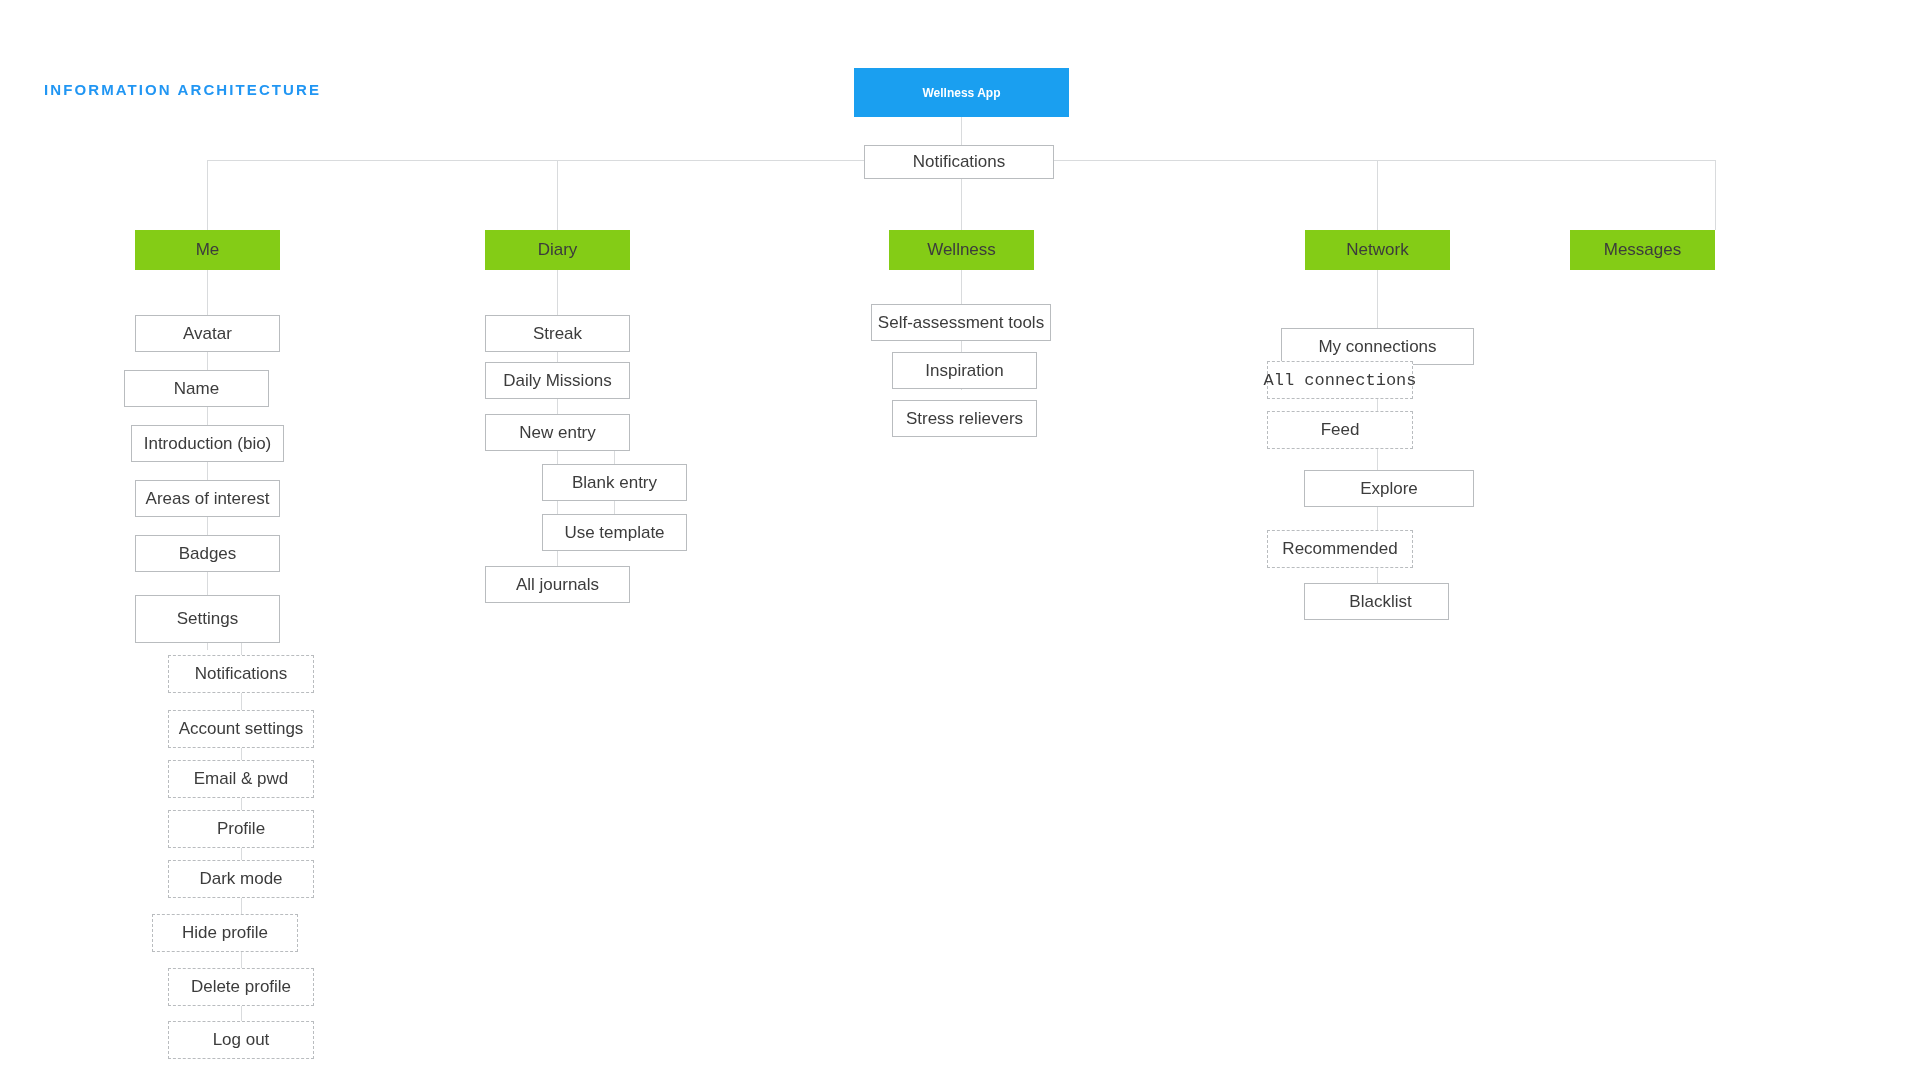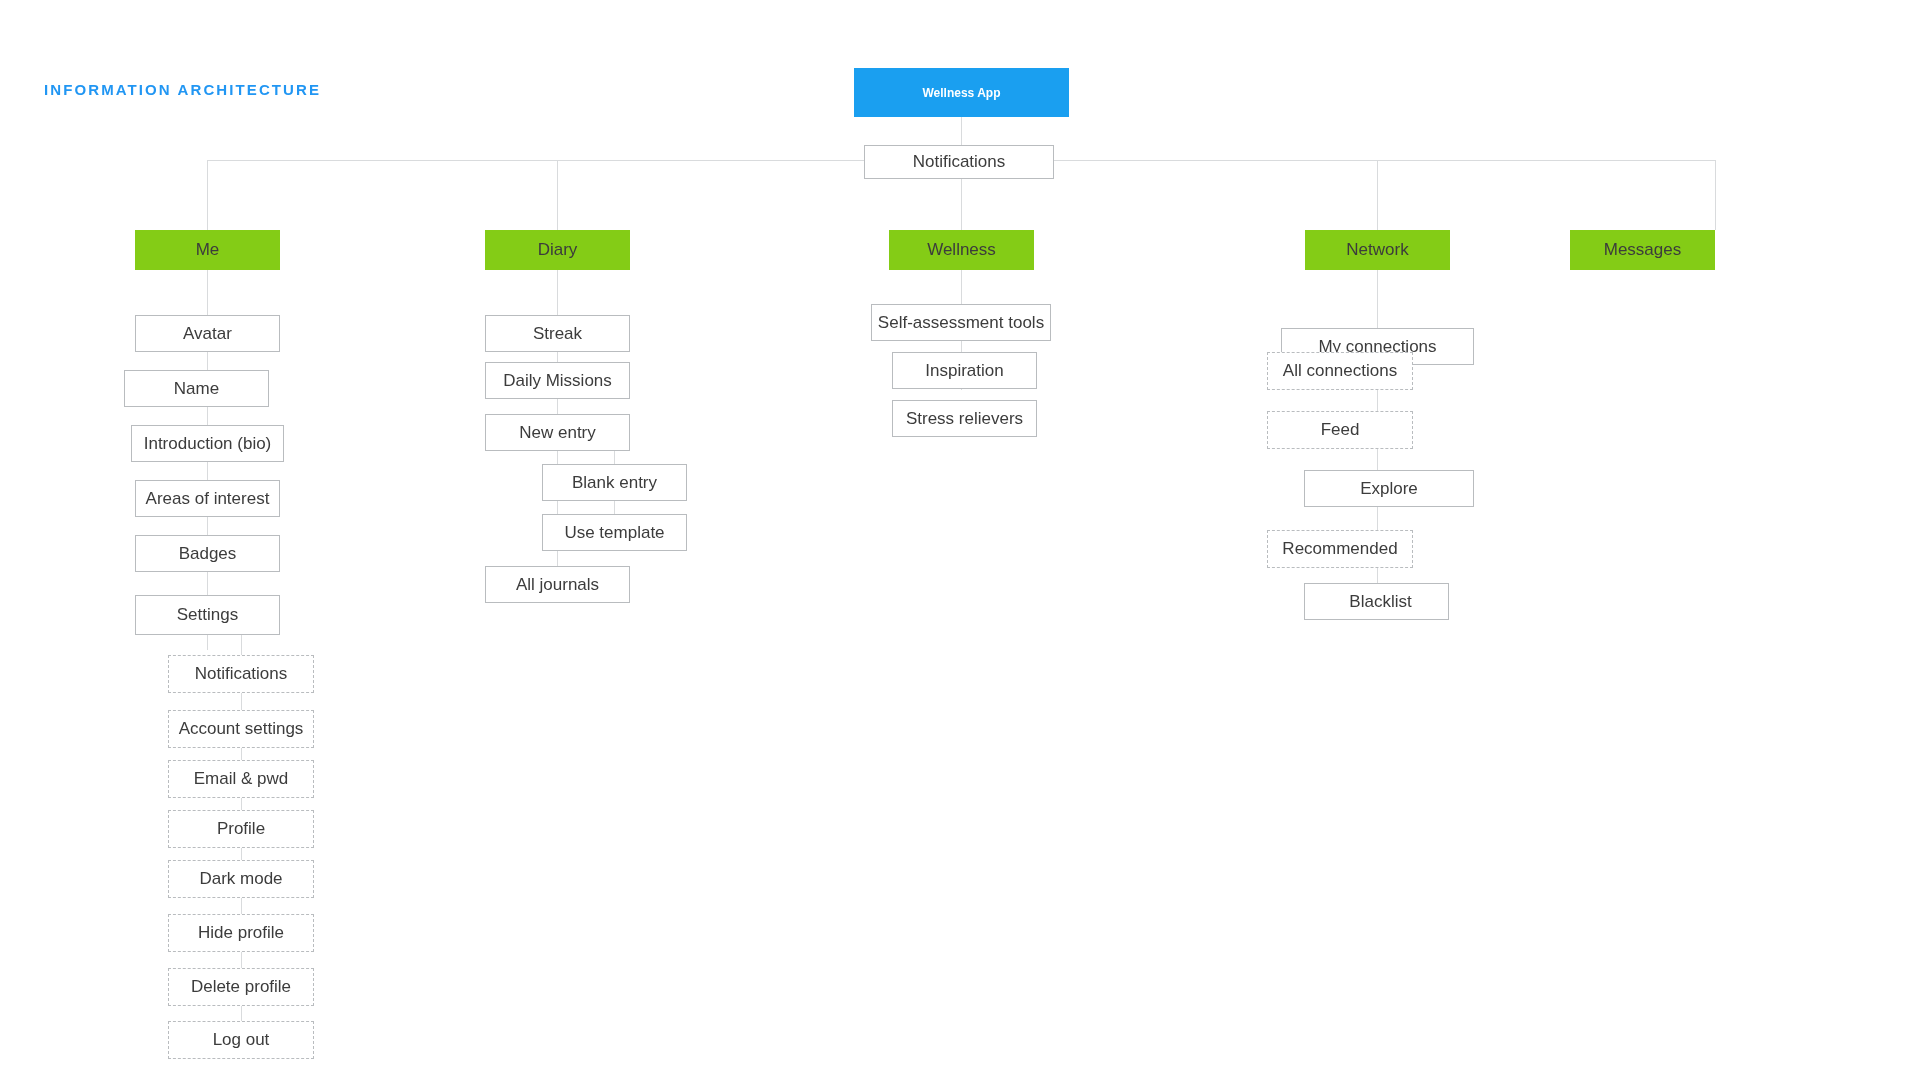--- a/index.html
+++ b/index.html
@@ -143,40 +143,40 @@
   </div>
   <div class="node solid" style="left:131px; top:425px; width:153px; height:37px;">
     <span>Introduction (bio)</span>
   </div>
   <div class="node solid" style="left:135px; top:480px; width:145px; height:37px;">
     <span>Areas of interest</span>
   </div>
   <div class="node solid" style="left:135px; top:535px; width:145px; height:37px;">
     <span>Badges</span>
   </div>
-  <div class="node solid" style="left:135px; top:595px; width:145px; height:40px;">
+  <div class="node solid" style="left:135px; top:595px; width:145px; height:48px;">
     <span>Settings</span>
   </div>
 
   <div class="node dashed" style="left:168px; top:655px; width:146px; height:38px;">
     <span>Notifications</span>
   </div>
   <div class="node dashed" style="left:168px; top:710px; width:146px; height:38px;">
     <span>Account settings</span>
   </div>
   <div class="node dashed" style="left:168px; top:760px; width:146px; height:38px;">
     <span>Email &amp; pwd</span>
   </div>
   <div class="node dashed" style="left:168px; top:810px; width:146px; height:38px;">
     <span>Profile</span>
   </div>
   <div class="node dashed" style="left:168px; top:860px; width:146px; height:38px;">
     <span>Dark mode</span>
   </div>
-  <div class="node dashed" style="left:168px; top:914px; width:146px; height:38px;">
+  <div class="node dashed" style="left:152px; top:914px; width:146px; height:38px;">
     <span>Hide profile</span>
   </div>
   <div class="node dashed" style="left:168px; top:968px; width:146px; height:38px;">
     <span>Delete profile</span>
   </div>
   <div class="node dashed" style="left:168px; top:1021px; width:146px; height:38px;">
     <span>Log out</span>
   </div>
 
   <div class="node solid" style="left:485px; top:315px; width:145px; height:37px;">
@@ -204,21 +204,21 @@
   <div class="node solid" style="left:892px; top:352px; width:145px; height:37px;">
     <span>Inspiration</span>
   </div>
   <div class="node solid" style="left:892px; top:400px; width:145px; height:37px;">
     <span>Stress relievers</span>
   </div>
 
   <div class="node solid" style="left:1281px; top:304px; width:193px; height:37px;margin-top:24px;">
     <span>My connections</span>
   </div>
-  <div class="node dashed" style="left:1267px; top:352px; width:146px; height:38px;">
+  <div class="node dashed" style="left:1267px; top:361px; width:146px; height:38px;font-family:Liberation Mono, monospace;">
     <span>All connections</span>
   </div>
   <div class="node dashed" style="left:1267px; top:411px; width:146px; height:38px;">
     <span>Feed</span>
   </div>
   <div class="node solid" style="left:1304px; top:470px; width:170px; height:37px;">
     <span>Explore</span>
   </div>
   <div class="node dashed" style="left:1267px; top:530px; width:146px; height:38px;">
     <span>Recommended</span>

